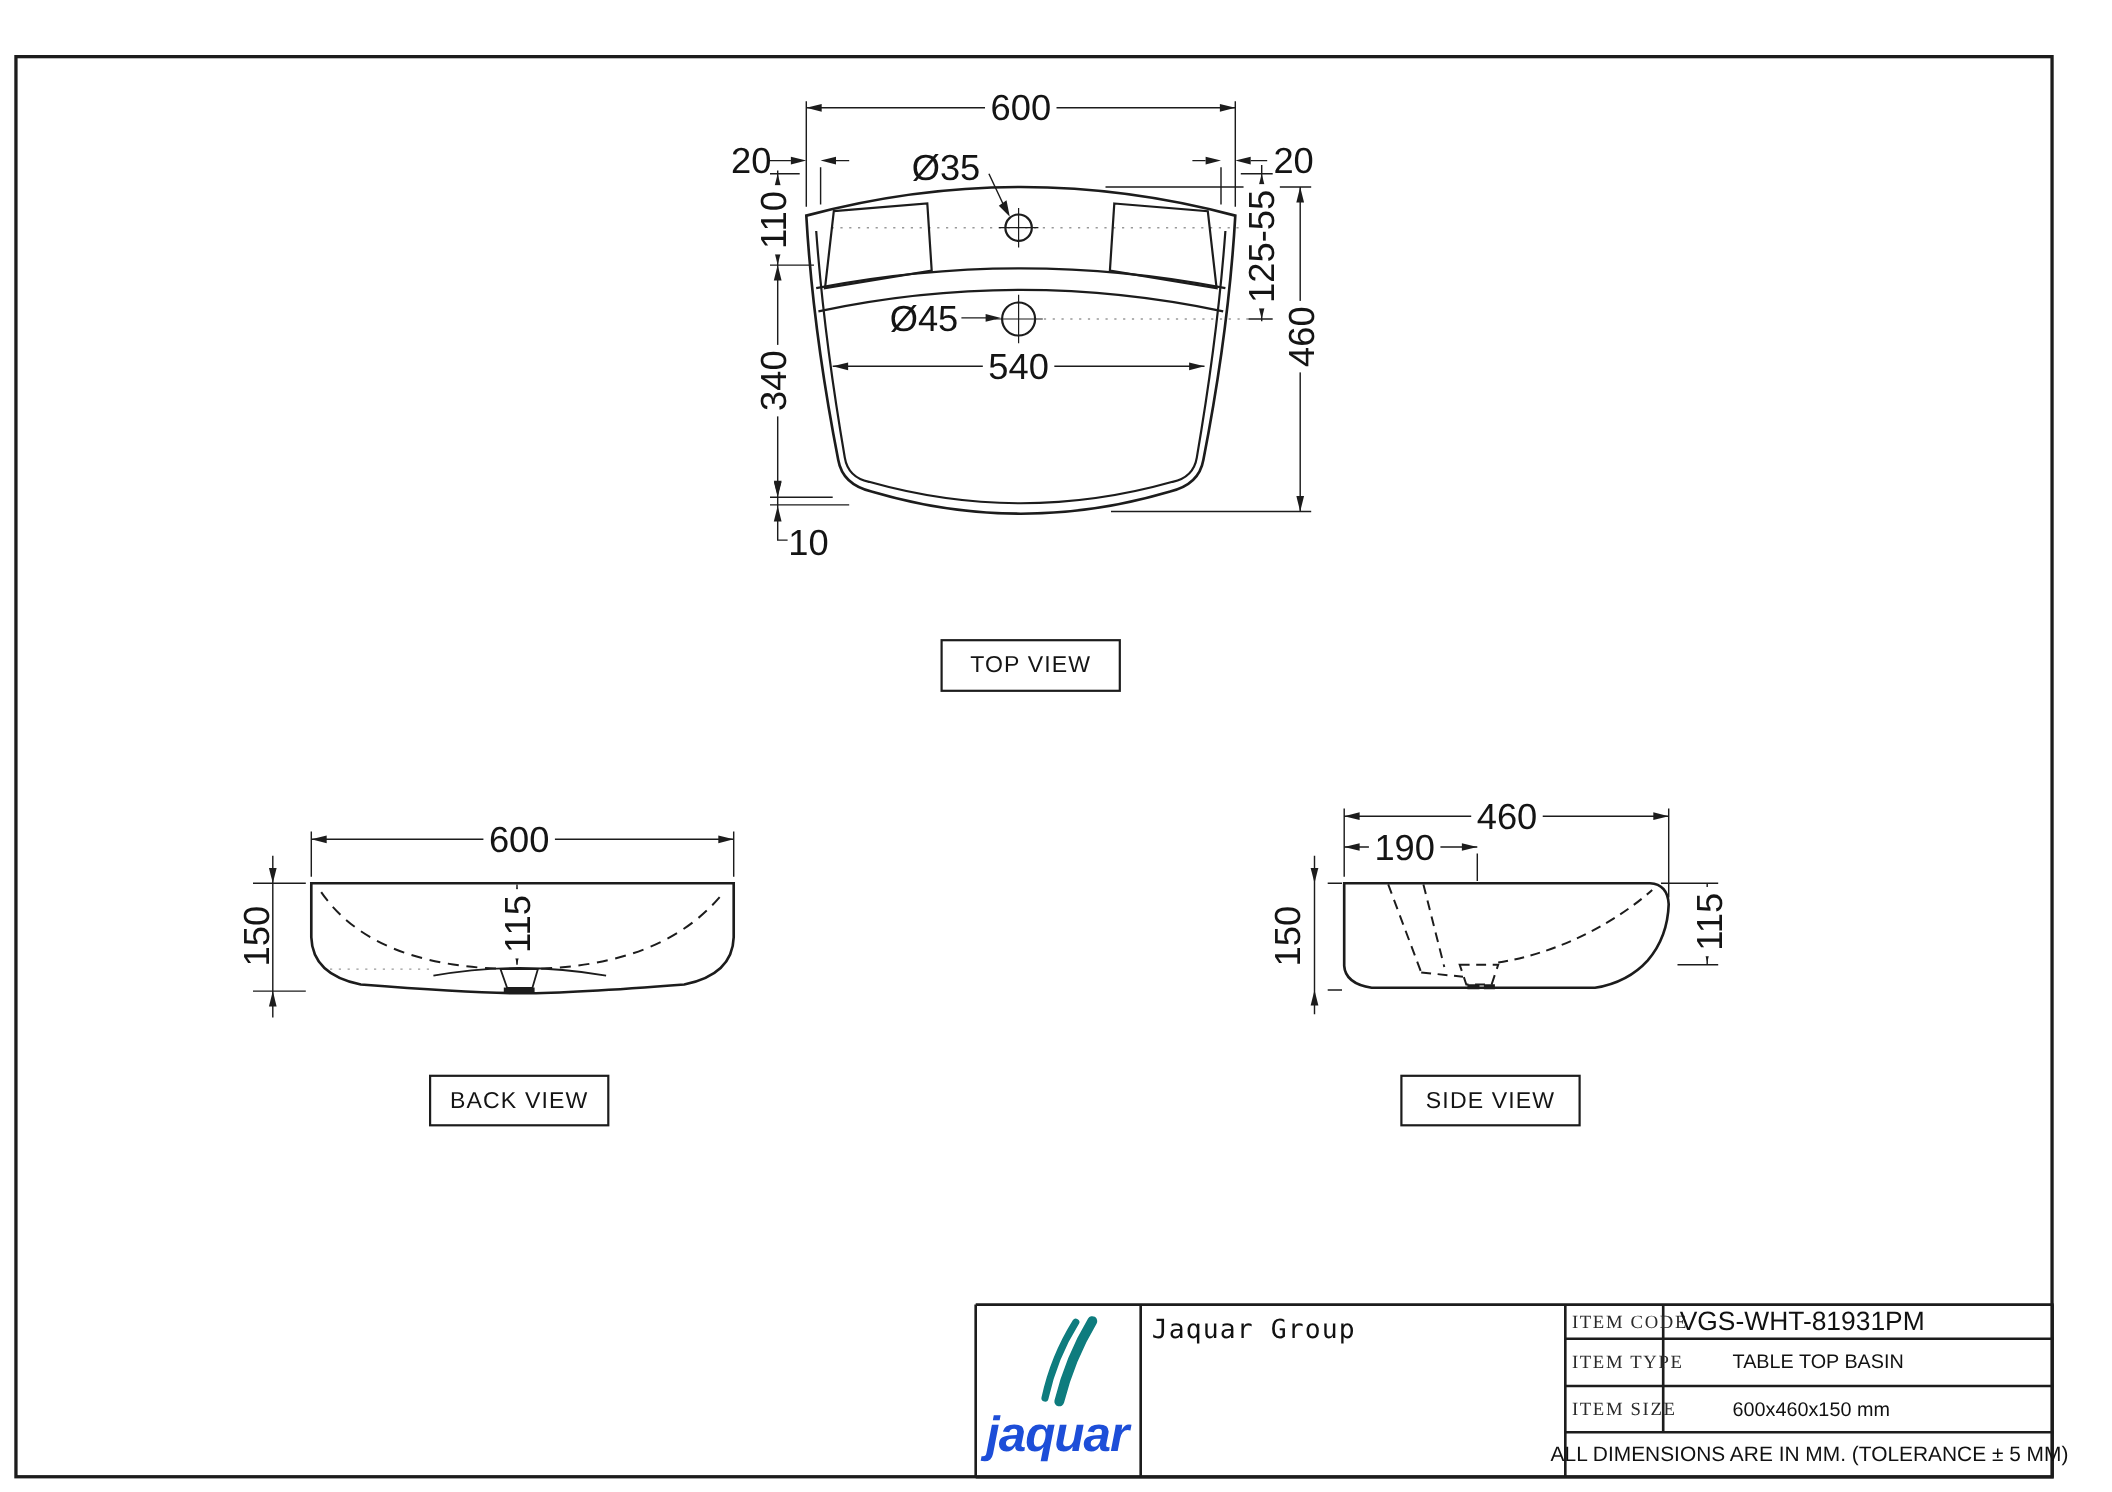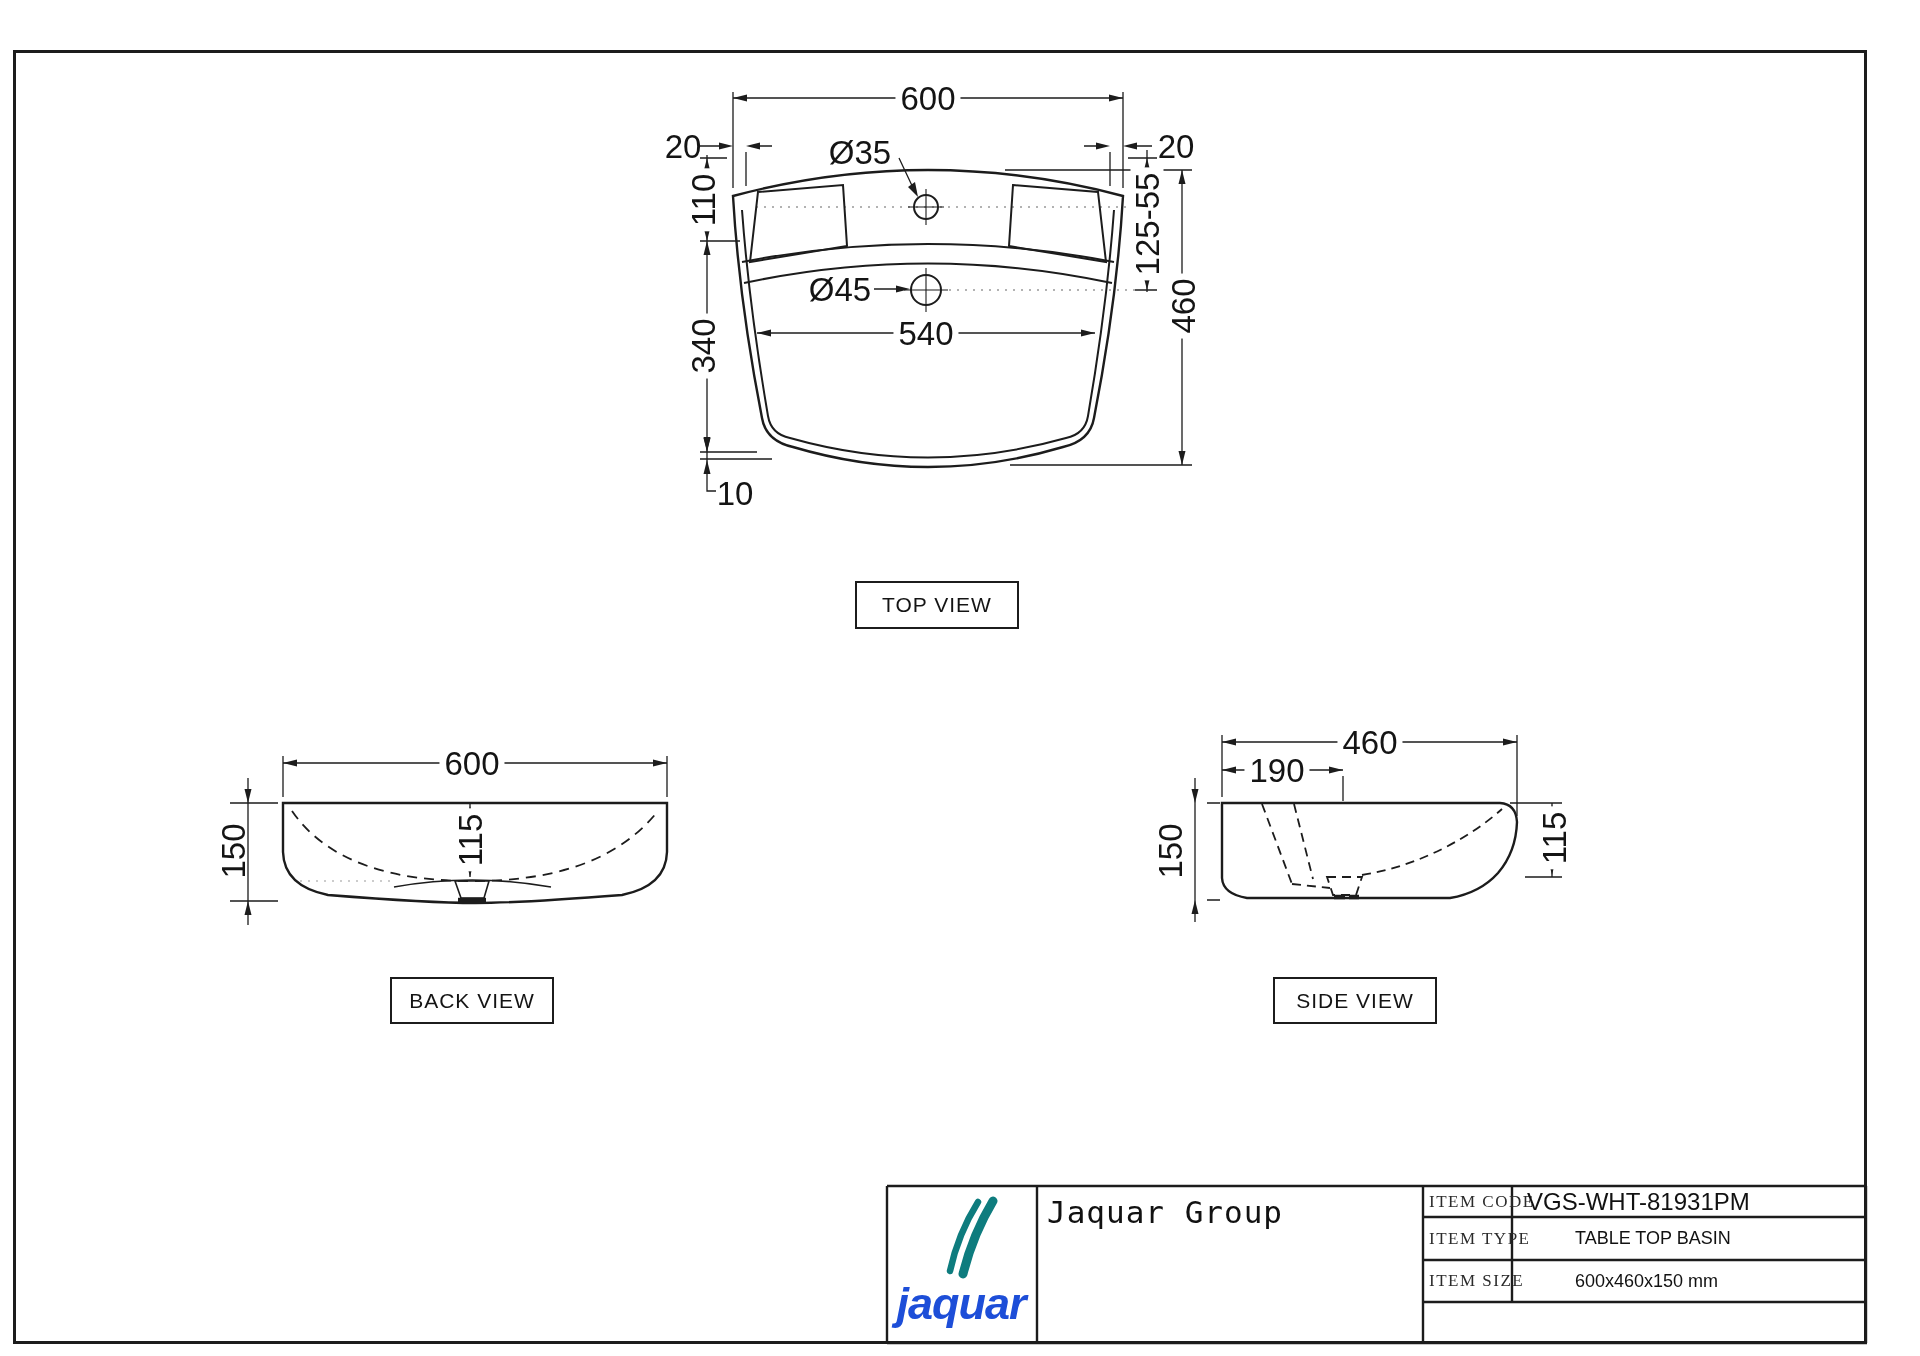--- a/index.html
+++ b/index.html
@@ -7,21 +7,21 @@
          font-family:"Liberation Sans",sans-serif;color:#141414;}
   #frame{position:absolute;left:13px;top:50px;width:1848px;height:1288px;border:3px solid #1c1c1c;}
   svg.linework{position:absolute;left:0;top:0;width:1920px;height:1356px;}
   .dim{position:absolute;font-size:33px;line-height:1;white-space:nowrap;color:#141414;
        transform:translate(-50%,-50%);z-index:3;}
   .dim.bg{background:#fff;padding:0 5px;}
   .dim.rot{transform:translate(-50%,-50%) rotate(-90deg);}
   .viewlabel{position:absolute;border:2.5px solid #1c1c1c;background:#fff;display:flex;
        align-items:center;justify-content:center;font-size:21px;letter-spacing:1px;z-index:3;}
   .tb-text{position:absolute;z-index:3;white-space:nowrap;}
-  .tb-company{font-family:"DejaVu Sans Mono",monospace;font-size:31px;letter-spacing:1px;color:#111;}
+  .tb-company{font-family:"DejaVu Sans Mono",monospace;font-size:24px;letter-spacing:1px;color:#111;}
   .tb-address{font-family:"DejaVu Sans Mono",monospace;font-size:14.5px;line-height:17.6px;color:#111;}
   .tb-label{font-family:"Liberation Serif",serif;font-size:17px;letter-spacing:1.5px;color:#2b2b2b;
        display:flex;align-items:center;}
   .tb-value{font-size:24px;display:flex;align-items:center;color:#111;}
   .tb-value.big{font-size:18px;margin-left:48px;}
   .tb-tolerance{font-size:19px;display:flex;align-items:center;justify-content:center;color:#111;}
   .logo-word{font-style:italic;font-weight:bold;font-size:45px;letter-spacing:-1px;
        transform:translate(-50%,-50%);}
 </style>
 </head>
@@ -178,13 +178,14 @@
 
   <div class="tb-text tb-label" style="left:1429px;top:1186px;height:31px;">ITEM CODE</div>
   <div class="tb-text tb-value" style="left:1527px;top:1186px;height:31px;">VGS-WHT-81931PM</div>
 
   <div class="tb-text tb-label" style="left:1429px;top:1217px;height:43px;">ITEM TYPE</div>
   <div class="tb-text tb-value big" style="left:1527px;top:1217px;height:43px;">TABLE TOP BASIN</div>
 
   <div class="tb-text tb-label" style="left:1429px;top:1260px;height:42px;">ITEM SIZE</div>
   <div class="tb-text tb-value big" style="left:1527px;top:1260px;height:42px;">600x460x150 mm</div>
 
+  <div class="tb-text tb-tolerance" style="left:1423px;top:1302px;width:444px;height:41px;">ALL DIMENSIONS ARE IN MM. (TOLERANCE ± 5 MM)</div>
 </div>
 
 </body></html>

